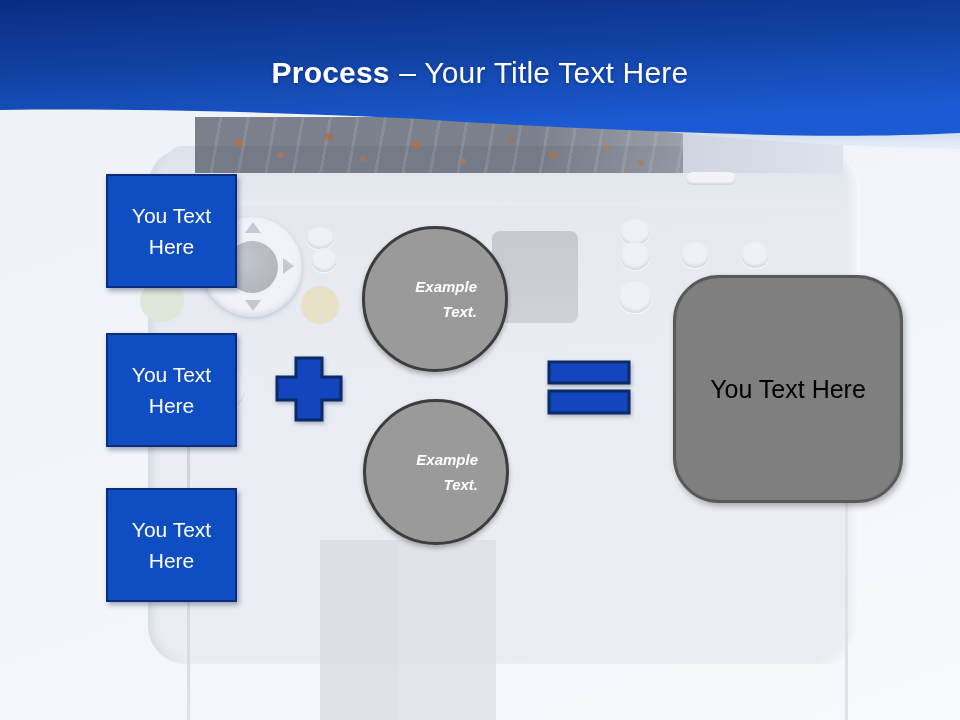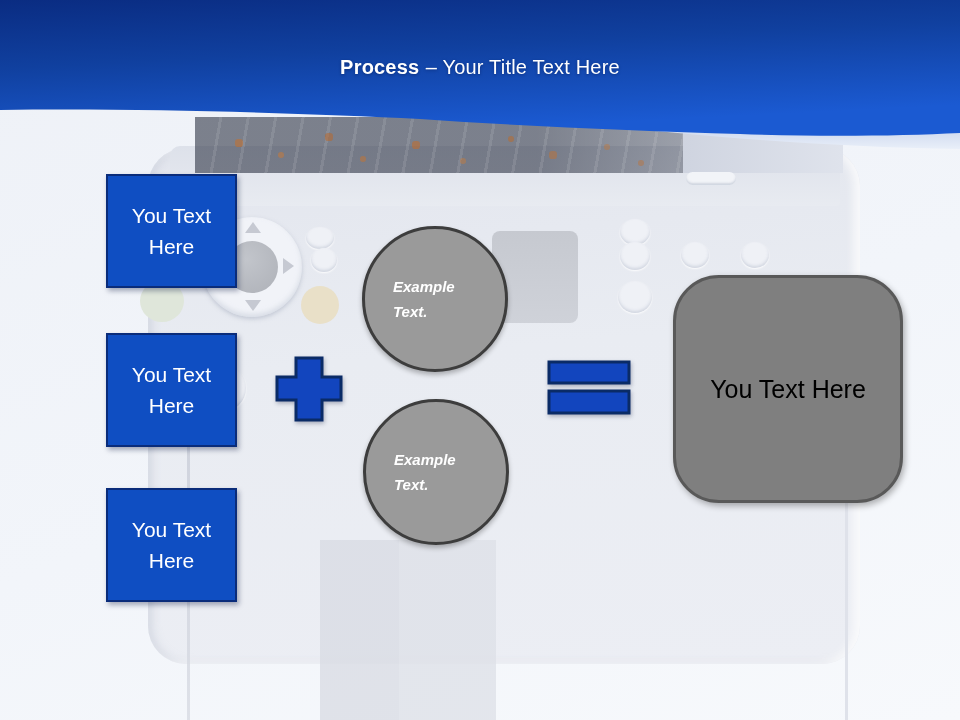--- a/index.html
+++ b/index.html
@@ -70,21 +70,21 @@
     position:absolute;left:320px;top:540px;width:176px;height:180px;
     background:linear-gradient(90deg,#d8dbe3 0 45%, #dde0e7 45% 100%);opacity:.75;
   }
   .edge-line{position:absolute;left:187px;top:440px;width:3px;height:280px;background:linear-gradient(180deg,#c9cdd8,#d8dbe3);opacity:.8;}
   .right-edge{position:absolute;left:845px;top:500px;width:3px;height:220px;background:#dfe2ea;}
 
   
   .header-wave{position:absolute;left:0;top:0;width:960px;height:150px;}
   .page-title{
     position:absolute;left:0;top:56px;width:960px;text-align:center;
-    color:#ffffff;font-size:20px;letter-spacing:.2px;
+    color:#ffffff;font-size:30px;letter-spacing:.2px;
     text-shadow:0 1px 3px rgba(0,10,40,.35);
   }
   .page-title .emph{font-weight:700;}
   .page-title .rest{font-weight:400;margin-left:.32em;}
 
   
   .input-box{
     position:absolute;left:106px;width:131px;height:114px;box-sizing:border-box;
     background:#0f4ec2;border:2px solid #0a2c7a;
     color:#fff;font-size:21px;line-height:1.5;text-align:center;
@@ -95,21 +95,21 @@
   .input-box .lbl{width:100px;}
 
   .op-svg{position:absolute;overflow:visible;filter:drop-shadow(1px 2px 2px rgba(10,20,60,.3));}
   .plus-svg{left:277px;top:358px;width:64px;height:62px;}
   .equals-svg{left:549px;top:362px;width:80px;height:51px;}
 
   .example-circle{
     position:absolute;width:146px;height:146px;border-radius:50%;box-sizing:border-box;
     background:#9a9a9a;border:3px solid #3d3d3d;
     display:flex;align-items:center;justify-content:center;
-    color:#fff;font-weight:700;font-style:italic;font-size:15px;line-height:1.7;text-align:left;
+    color:#fff;font-weight:700;font-style:italic;font-size:15px;line-height:1.7;text-align:right;
     box-shadow:0 3px 5px rgba(0,0,0,.28);
   }
   .circle1{left:362px;top:226px;}
   .circle2{left:363px;top:399px;}
   .example-circle .lbl{width:84px;}
 
   .result-box{
     position:absolute;left:673px;top:275px;width:230px;height:228px;box-sizing:border-box;
     background:#7f7f7f;border:3px solid #595959;border-radius:46px;
     display:flex;align-items:center;justify-content:center;

